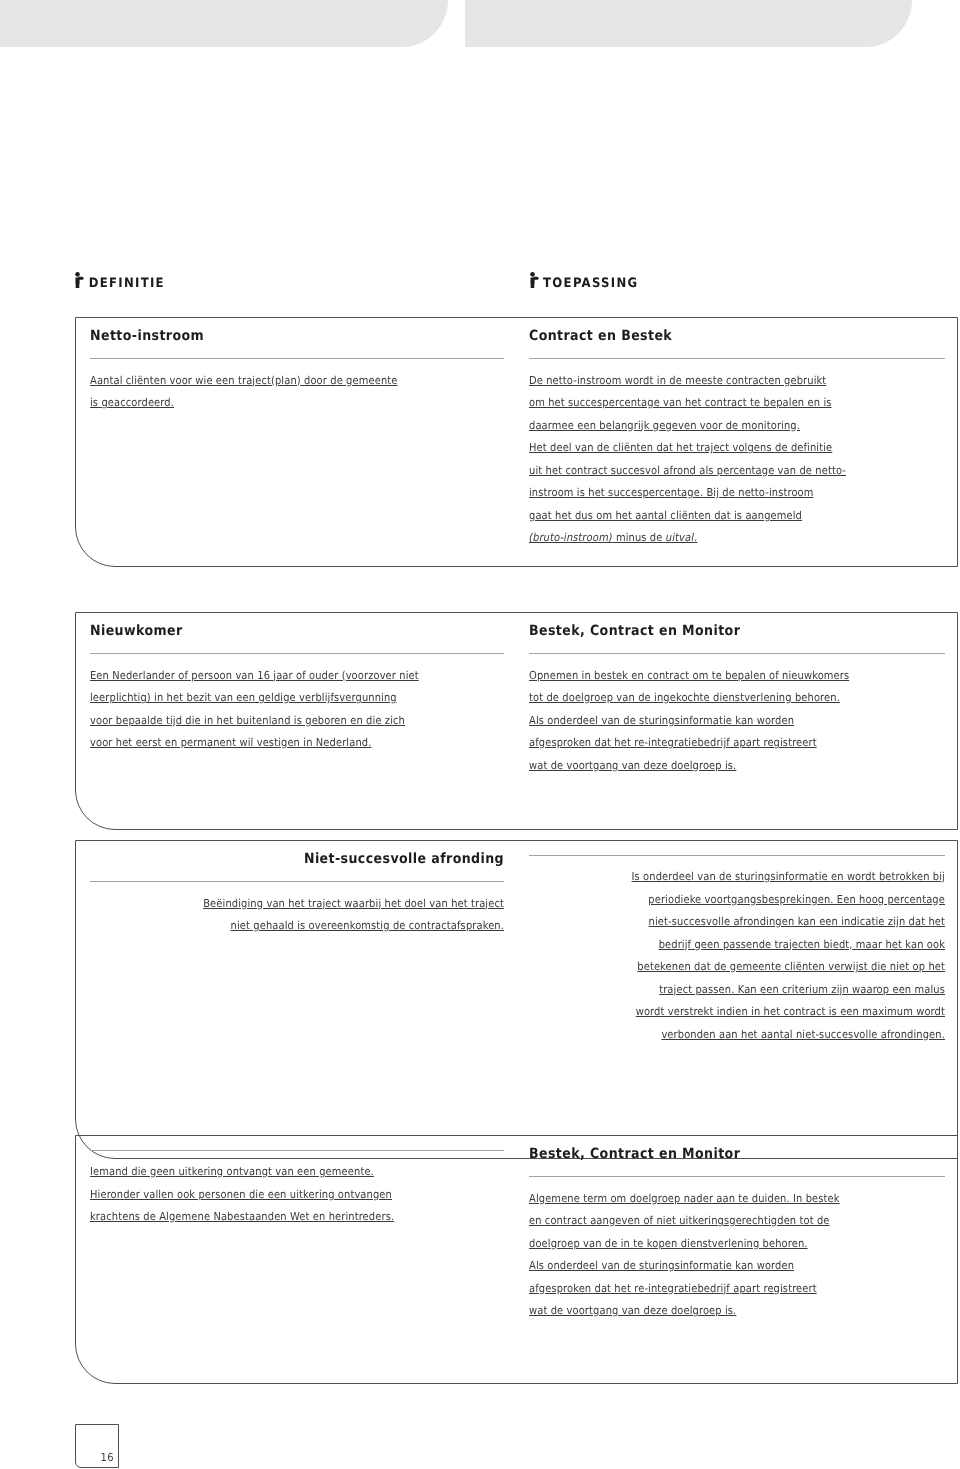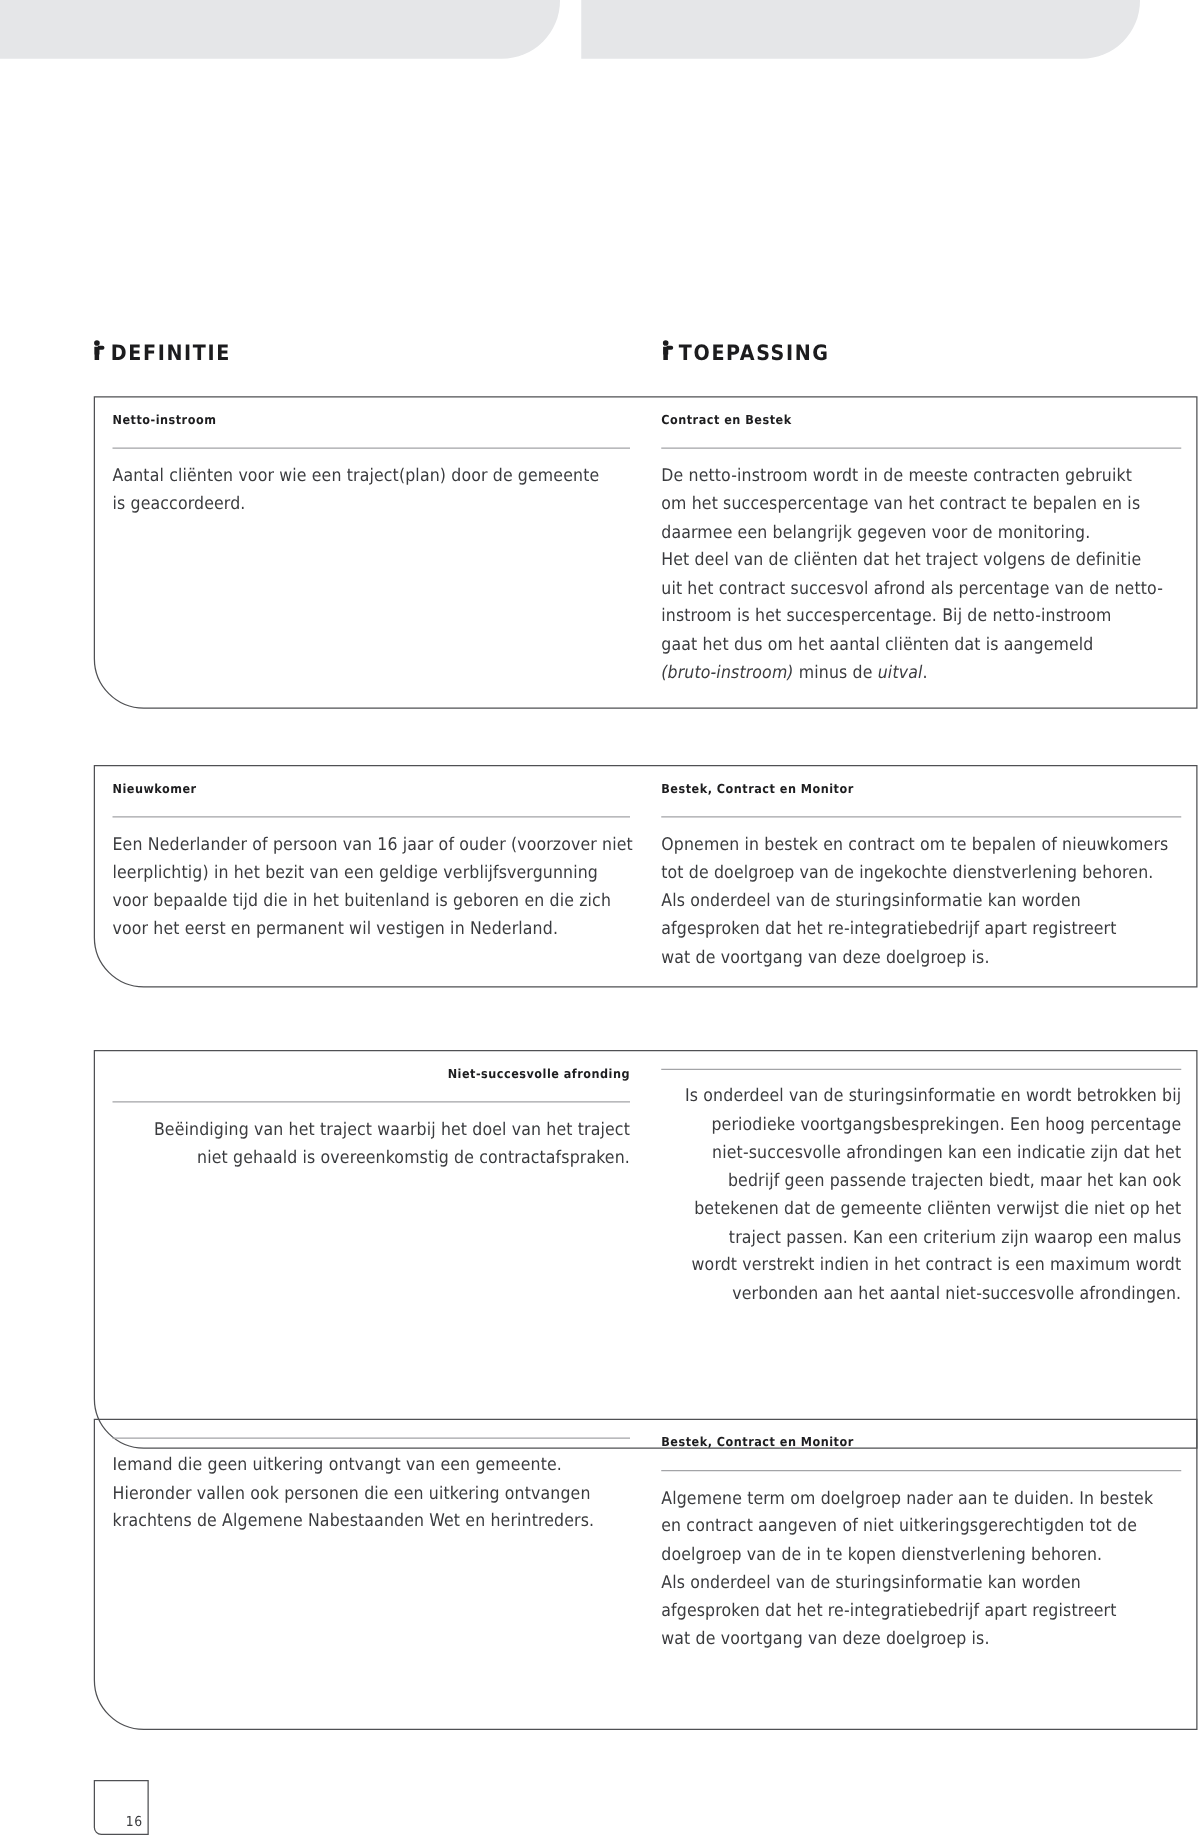--- a/index.html
+++ b/index.html
@@ -9,40 +9,40 @@
 .page{position:absolute;left:0;top:0;width:960px;height:1469px;
   transform:translateZ(0);}
 
 
 .band{position:absolute;top:0;background:#e5e6e8;}
 .band-left{left:-12px;width:460px;height:46.5px;border-bottom-right-radius:46.5px;}
 .band-right{left:465px;width:447px;height:46.5px;border-bottom-right-radius:46.5px;}
 
 
 .sec-head{position:absolute;}
-.sec-head .label{position:absolute;left:13.2px;top:5px;font-size:17px;font-weight:700;
+.sec-head .label{position:absolute;left:13.2px;top:5px;font-size:13px;font-weight:700;
   letter-spacing:1.3px;color:#1c1c1e;line-height:17px;white-space:nowrap;
   font-family:"DejaVu Sans",sans-serif;font-stretch:condensed;}
 .person-icon{position:absolute;left:-0.1px;top:1.6px;display:block;width:8.9px;height:16.5px;}
 
 
 .block{position:absolute;left:75px;width:883px;border:1px solid #4f5053;
   border-bottom-left-radius:40px;box-sizing:border-box;}
 #blk0{top:317px;height:250px;}
-#blk1{top:612px;height:178px;}
+#blk1{top:612px;height:218px;}
 #blk2{top:840px;height:319px;text-align:right;}
 #blk3{top:1135px;height:249px;}
 .col{position:absolute;top:0;}
 .col-l{left:14px;width:414px;}
 .col-r{left:453px;width:416px;}
-.b-title{font-size:10px;font-weight:700;color:#1d1d1f;letter-spacing:.4px;
+.b-title{font-size:14px;font-weight:700;color:#1d1d1f;letter-spacing:.4px;
   margin:0;padding:9.5px 0 0 0;line-height:17px;white-space:nowrap;}
 .rule{height:1px;background:#a3a4a7;margin-top:13.5px;}
-.b-body{font-size:14px;line-height:22.5px;color:#3a3b3e;margin:0;padding-top:10.5px;
-  letter-spacing:.12px;white-space:nowrap;}
+.b-body{font-size:11px;line-height:22.5px;color:#3a3b3e;margin:0;padding-top:10.5px;
+  letter-spacing:.12px;white-space:nowrap;text-decoration:underline;}
 .b-body i{font-style:italic;}
 
 
 .pagenum{position:absolute;left:75px;top:1424px;width:44px;height:44px;
   border:1px solid #4f5053;border-bottom-left-radius:6px;box-sizing:border-box;}
 .pagenum span{position:absolute;right:4px;bottom:1.5px;font-size:11px;color:#3a3b3e;
   line-height:16px;letter-spacing:.4px;}
 </style>
 </head>
 <body>

